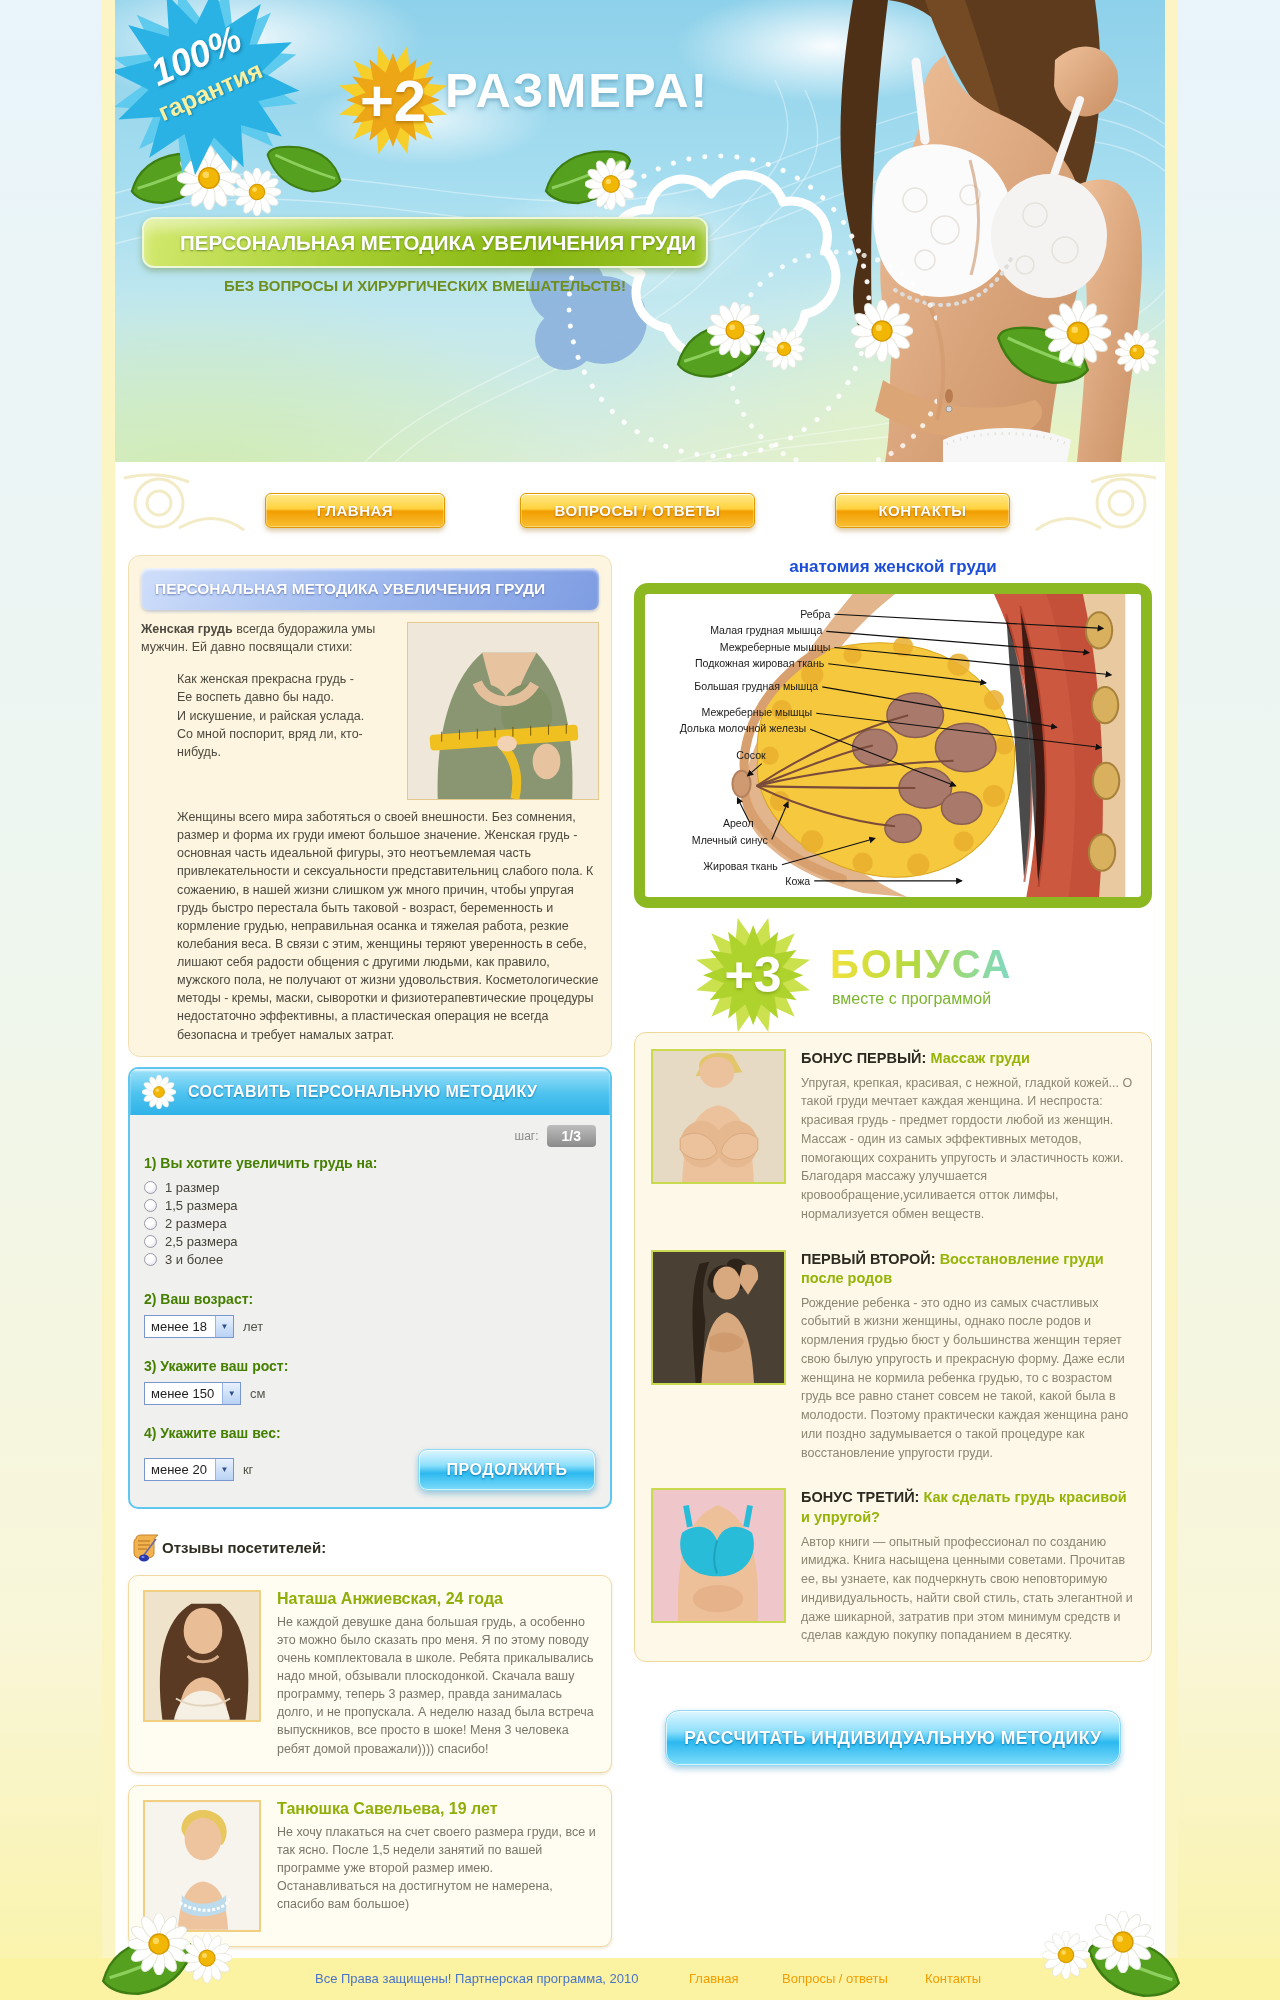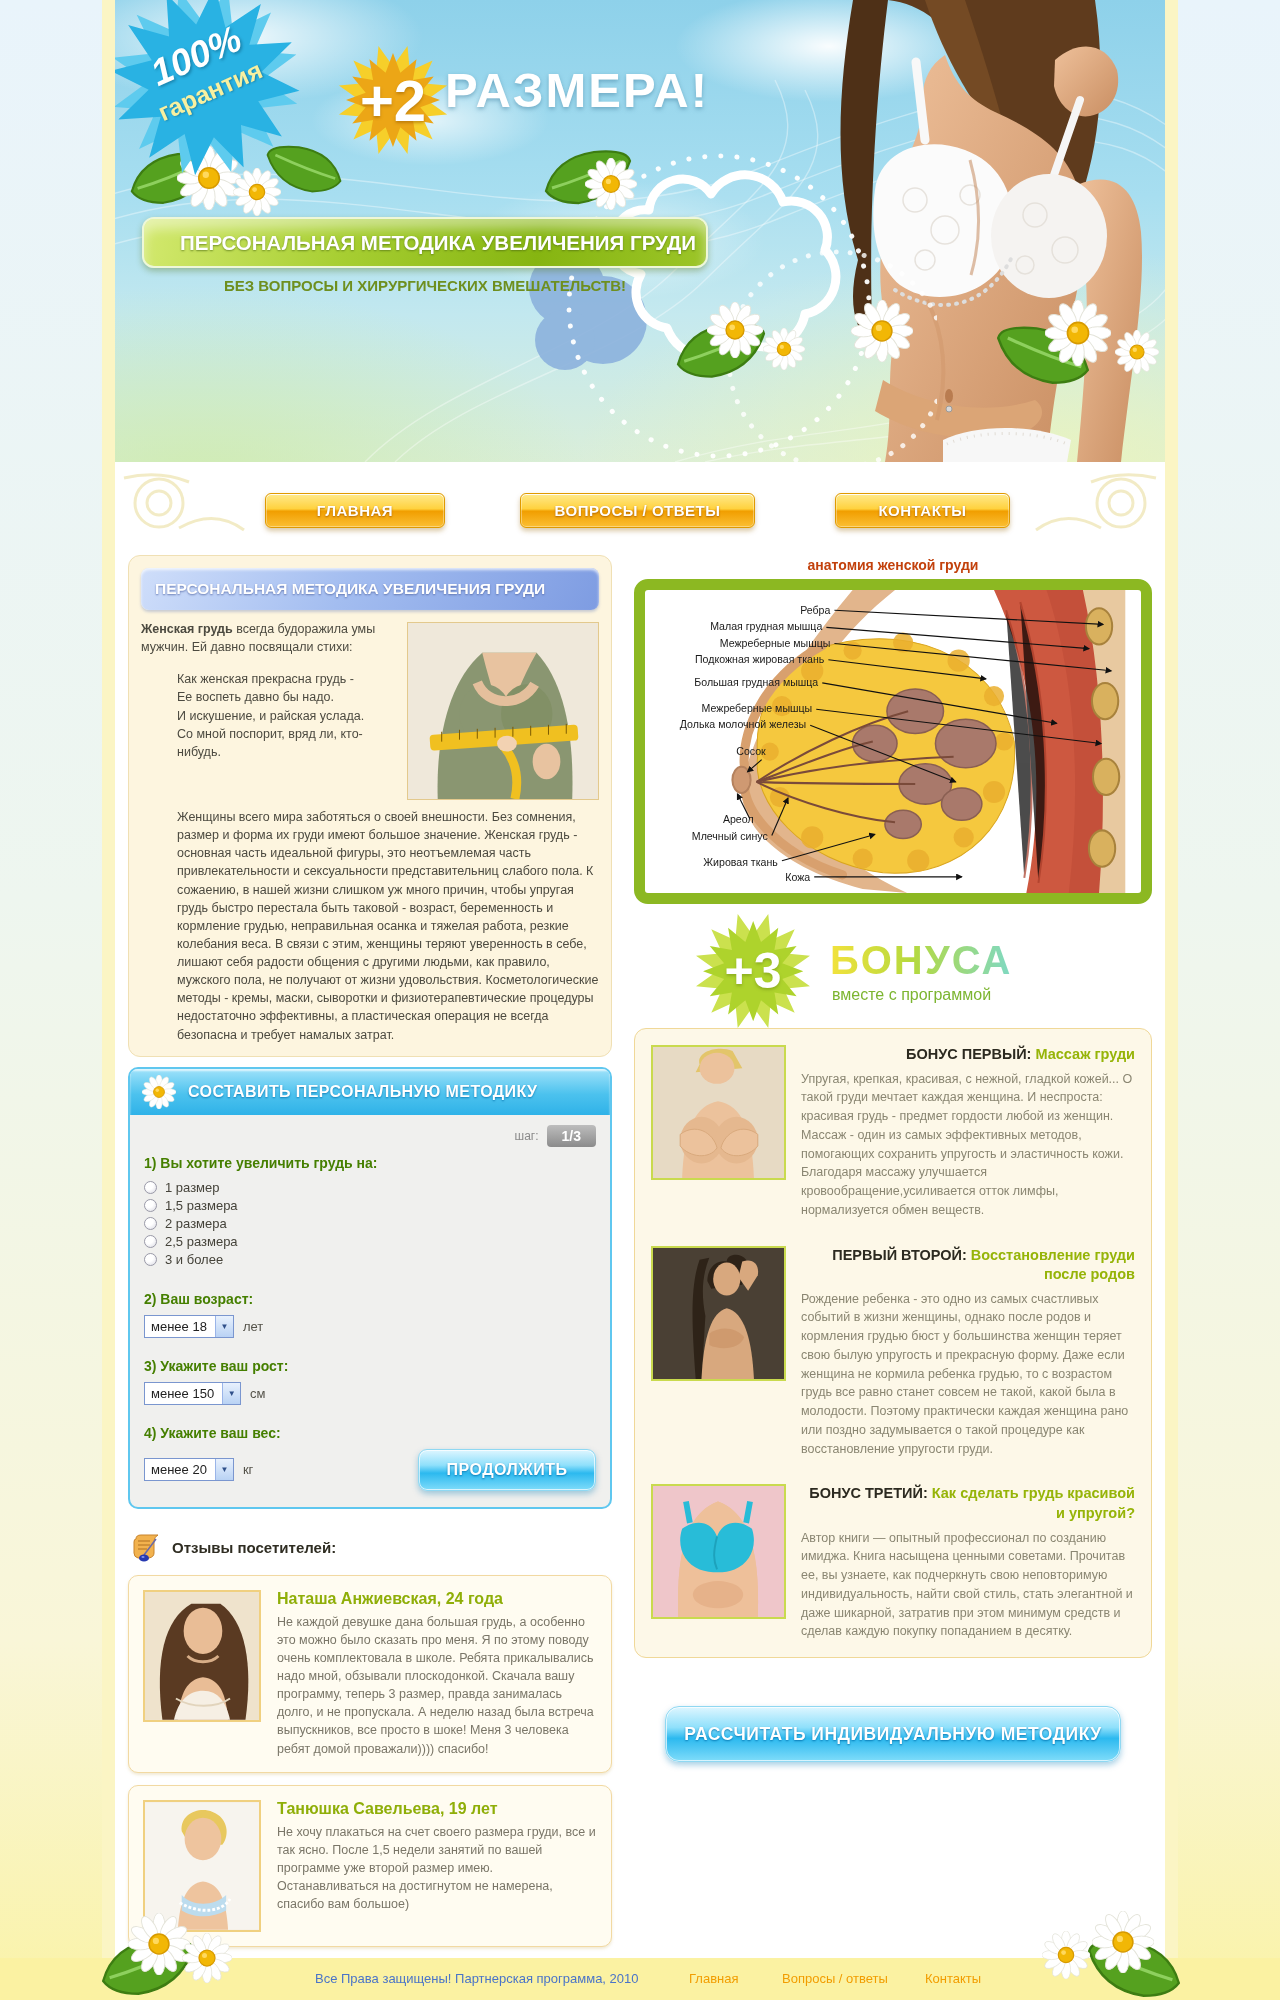--- a/index.html
+++ b/index.html
@@ -103,50 +103,50 @@
      background:linear-gradient(180deg,#e8f1fd,#b9d2f4); color:#30508a; font-size:8px; }
   .unit { margin-left:9px; font-size:13px; color:#55534a; }
   .last-row { display:flex; align-items:center; justify-content:space-between; margin:6px 0 6px; }
   .btn-blue { background:linear-gradient(180deg,#def6ff 0%,#8fe0fb 38%,#2cb9ef 58%,#7fdcfa 100%);
      border:1px solid #8fd8f2; color:#fff; font-weight:bold; cursor:pointer;
      box-shadow:inset 0 0 0 1px rgba(255,255,255,.7), 0 3px 6px rgba(0,120,180,.35);
      text-shadow:0 1px 2px rgba(0,110,170,.85); display:flex; align-items:center; justify-content:center; }
   .btn-continue { width:178px; height:42px; border-radius:9px; font-size:16px; letter-spacing:.5px; }
 
   
-  .reviews-head { display:flex; align-items:center; gap:10px; margin:24px 0 8px 4px;
+  .reviews-head { display:flex; align-items:center; margin:24px 0 8px 4px;
      color:#2f2d22; font-weight:bold; font-size:15px; }
   .tbox { background:#fffcf1; border:1px solid #f2d9a2; border-radius:10px; padding:14px; display:flex; gap:16px;
      box-shadow:0 2px 3px rgba(200,170,90,.25); margin-top:12px; }
   .tphoto { flex:0 0 118px; height:132px; border:2px solid #f0d080; background:#f3e8d5; }
   .tphoto svg { display:block; width:100%; height:100%; }
   .tname { color:#8fae08; font-weight:bold; font-size:16px; margin-bottom:5px; }
   .ttext { font-size:12.5px; color:#7a7668; line-height:1.45; }
 
   
-  .anat-title { margin:12px 0 6px; text-align:center; color:#c2410c; font-weight:bold; font-size:14px; }
+  .anat-title { margin:12px 0 6px; text-align:center; color:#1d4ed8; font-weight:bold; font-size:17px; }
   .anatomy { border:11px solid #8cb822; border-radius:14px; background:#fff; height:325px; overflow:hidden; }
   .anatomy svg { display:block; width:100%; height:100%; }
 
   .bonus-head { position:relative; height:112px; margin-top:12px; }
   .star3 { position:absolute; left:60px; top:-4px; width:118px; height:118px; }
   .star3 svg { position:absolute; inset:0; }
   .star3 .plus { position:absolute; inset:0; display:flex; align-items:center; justify-content:center;
      color:#fff; font-size:50px; font-weight:bold; text-shadow:0 2px 3px rgba(110,140,20,.5); }
   .bonus-word { position:absolute; left:196px; top:22px; font-size:40px; font-weight:bold; letter-spacing:2px;
      background:linear-gradient(90deg,#f2e23c 0%,#b5d93e 45%,#7fd9c4 100%);
      -webkit-background-clip:text; background-clip:text; color:transparent; }
   .bonus-sub { position:absolute; left:198px; top:70px; color:#7cb530; font-size:16px; }
 
   .bonusbox { background:#fdf8e8; border:1px solid #f0d898; border-radius:12px; padding:16px; }
   .bonus { display:flex; gap:15px; margin-bottom:26px; }
   .bonus:last-child { margin-bottom:0; }
   .bphoto { flex:0 0 135px; height:135px; border:2px solid #c9da4e; }
   .bphoto svg { display:block; width:100%; height:100%; }
-  .btitle { font-size:14.5px; font-weight:bold; color:#2c2a20; text-align:right; line-height:1.35; }
+  .btitle { font-size:14.5px; font-weight:bold; color:#2c2a20; text-align:left; line-height:1.35; }
   .btitle .grn { color:#96b408; }
   .btext { font-size:12.5px; color:#8a8672; line-height:1.5; margin-top:5px; }
 
   .btn-cta { width:456px; height:56px; margin:48px auto 0; border-radius:14px; font-size:17.5px; letter-spacing:.5px; }
 
   
   .footer { position:relative; height:42px; background:#fbf2a2; width:1280px; }
   .copyright { position:absolute; left:315px; top:13px; color:#4a74c8; font-size:13px; }
   .flink { position:absolute; top:13px; color:#f29d00; font-size:13px; text-decoration:none; cursor:pointer; }
   .fl1 { left:689px; } .fl2 { left:782px; } .fl3 { left:925px; }

